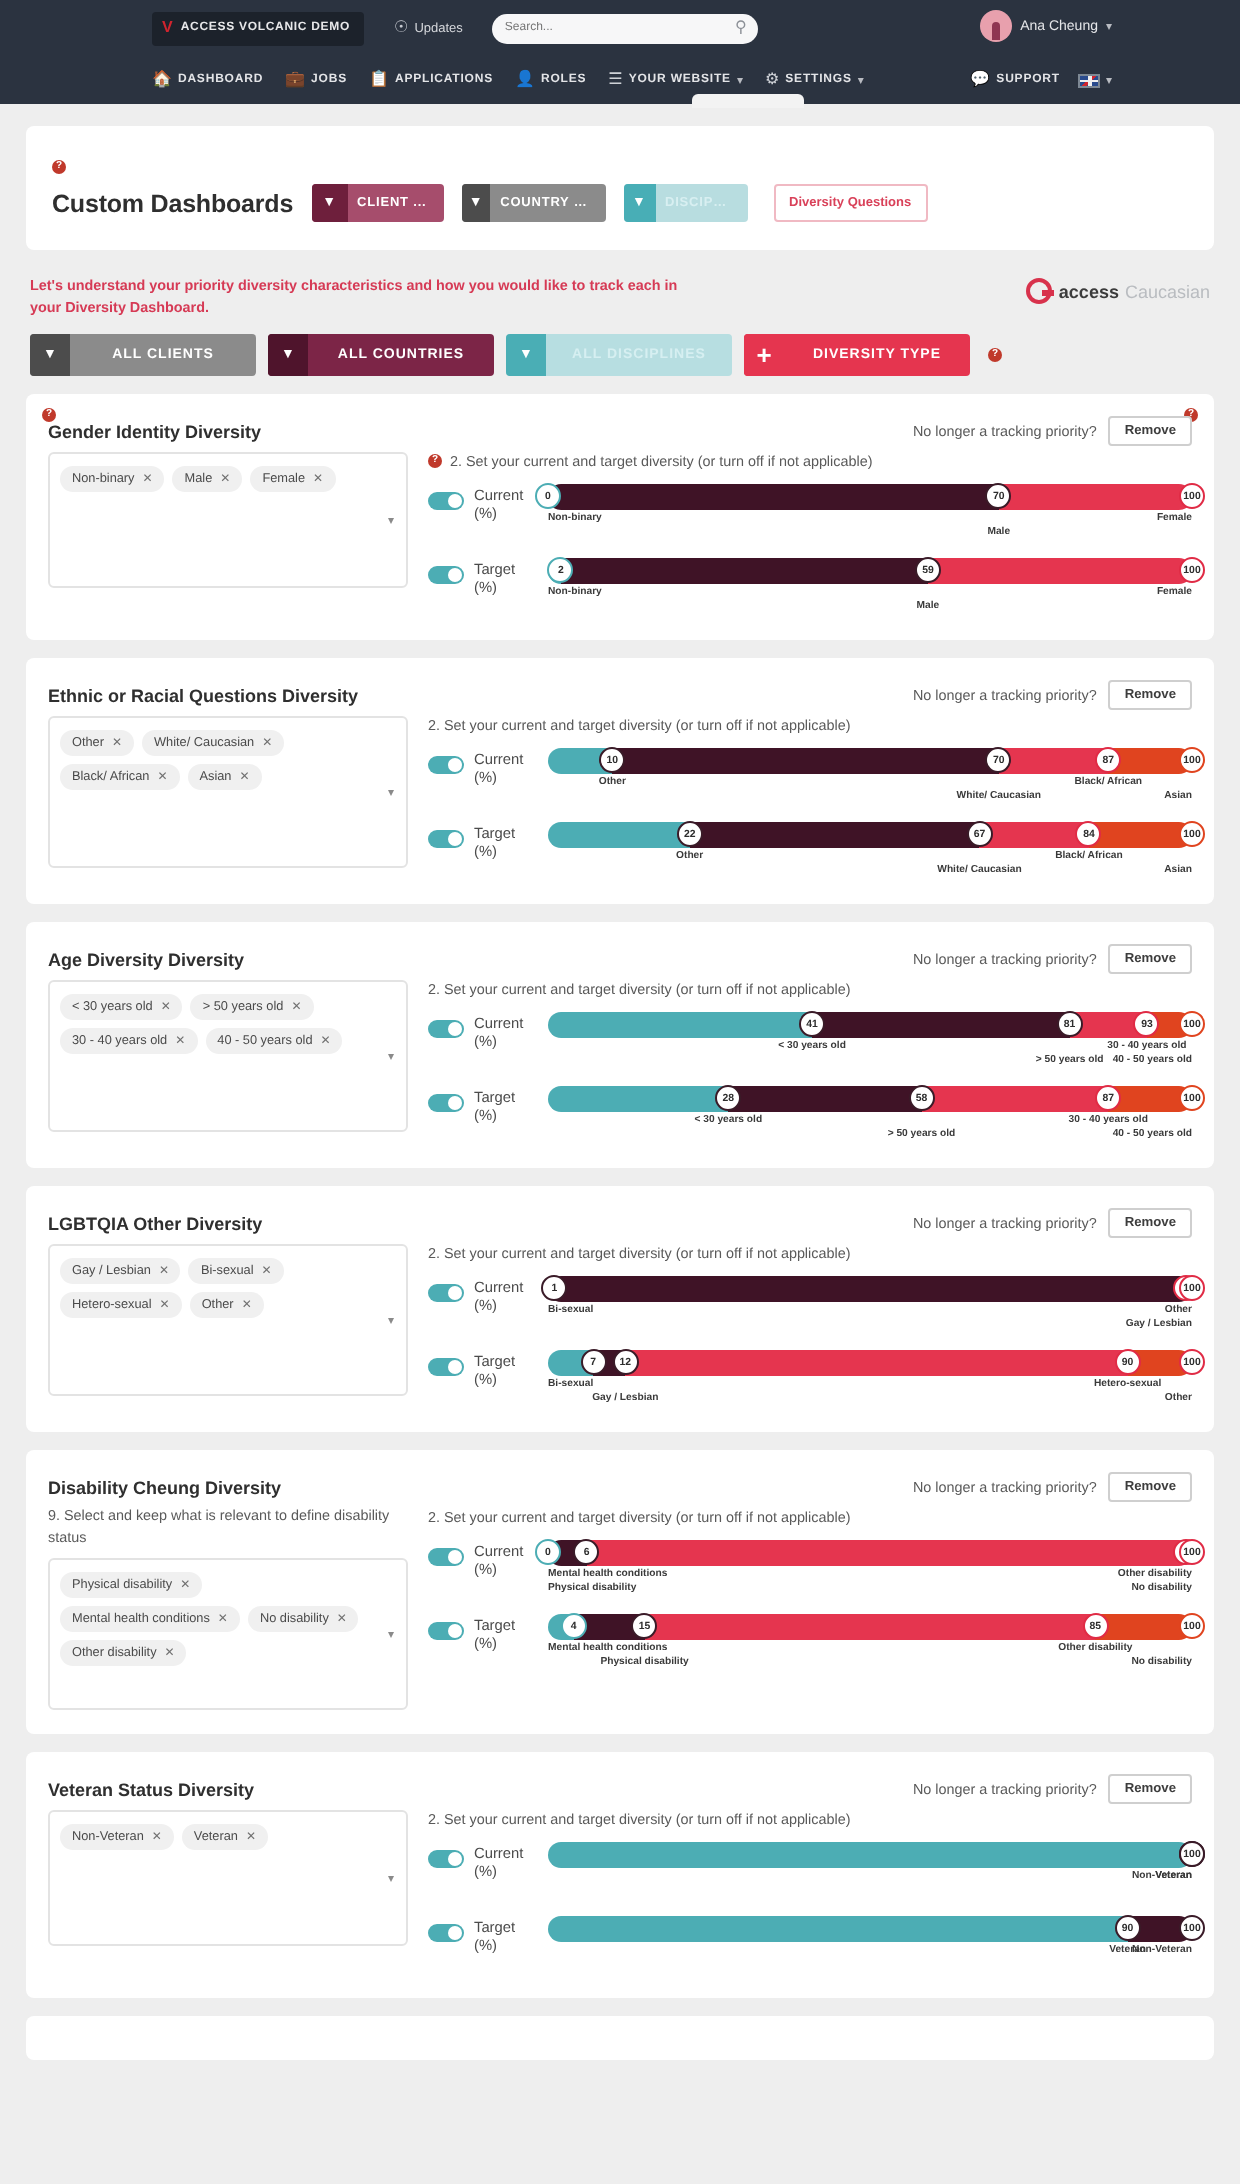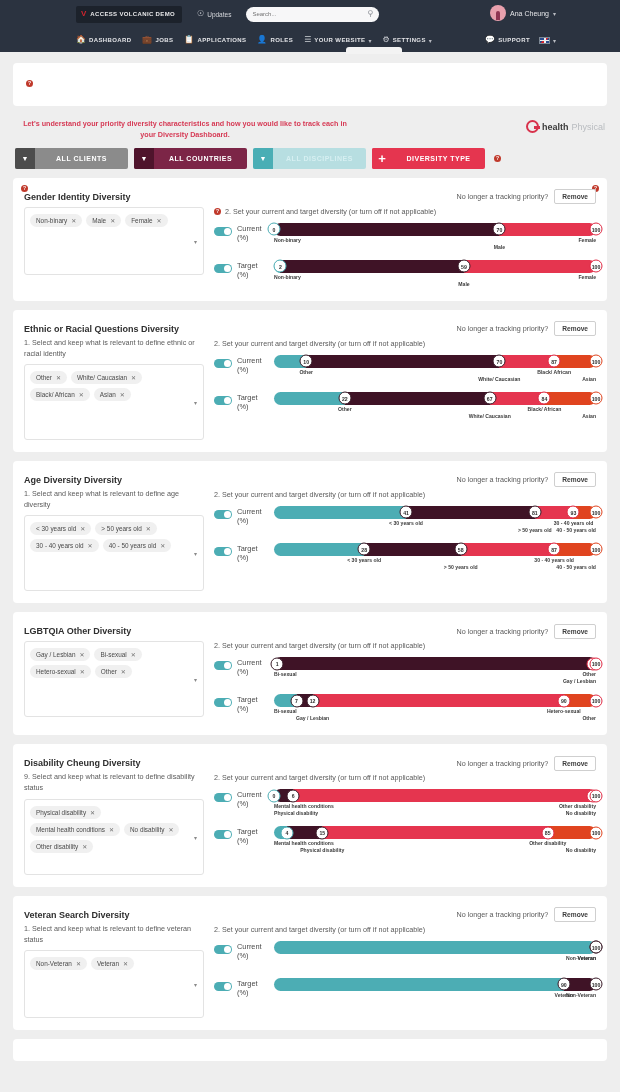--- a/index.html
+++ b/index.html
@@ -241,21 +241,20 @@
     display: flex;
     align-items: flex-start;
     justify-content: space-between;
   }
   .intro-text {
     color: #d63a55;
     font-size: 7.2px;
     font-weight: bold;
     line-height: 1.5;
     max-width: 340px;
-    text-align: center;
   }
   .access-logo {
     display: flex;
     align-items: center;
     gap: 3px;
     padding-top: 1px;
   }
   .access-ring {
     width: 13px; height: 13px;
     border: 2px solid #d8324c;
@@ -560,29 +559,49 @@
     <div class="settings-active"></div>
   </div>
 </div>
 
 <div class="page">
 
   <div class="header-card">
     <div class="hc-top">
       <span class="info-dot">?</span>
     </div>
+    <div class="hc-row">
+      <div class="hc-title">Custom Dashboards</div>
+
+      <div class="pill pill-maroon w-client">
+        <span class="pill-arrow">▼</span>
+        <span class="pill-lbl">CLIENT ...</span>
+      </div>
+
+      <div class="pill pill-grey w-country">
+        <span class="pill-arrow">▼</span>
+        <span class="pill-lbl">COUNTRY VIEW</span>
+      </div>
+
+      <div class="pill pill-teal w-disc">
+        <span class="pill-arrow">▼</span>
+        <span class="pill-lbl">DISCIPLI...</span>
+      </div>
+
+      <button class="diversity-questions">Diversity Questions</button>
+    </div>
   </div>
 
   <div class="intro">
     <div class="intro-row">
       <div class="intro-text">Let's understand your priority diversity characteristics and how you would like to track each in your Diversity Dashboard.</div>
       <div class="access-logo">
         <span class="access-ring"></span>
-        <span class="access-word">health</span>
-        <span class="diversely-word">Physical</span>
+        <span class="access-word">access</span>
+        <span class="diversely-word">Caucasian</span>
       </div>
     </div>
 
     <div class="filter-row">
       <div class="filter-pill fp-grey">
         <span class="fp-arrow">▼</span>
         <span class="fp-lbl">ALL CLIENTS</span>
       </div>
       <div class="filter-pill fp-maroon">
         <span class="fp-arrow">▼</span>
@@ -672,21 +691,20 @@
                   <div class="tick" style="right: 0%; text-align: right; top: 0px;">Female</div>
                 </div>
               </div>
             </div>
           </div>
         </div>
       </div>
       <div class="card">
         <div class="col-left">
           <div class="card-title">Ethnic or Racial Questions Diversity</div>
-          <div class="step-text">1. Select and keep what is relevant to define ethnic or racial identity</div>
           <div class="tagbox h-tall">
             <div class="tags">
               <span class="tag">
                 <span>Other</span>
                 <span class="x">✕</span>
               </span>
               <span class="tag">
                 <span>White/ Caucasian</span>
                 <span class="x">✕</span>
               </span>
@@ -753,21 +771,20 @@
                   <div class="tick" style="right: 0%; text-align: right; top: 7px;">Asian</div>
                 </div>
               </div>
             </div>
           </div>
         </div>
       </div>
       <div class="card">
         <div class="col-left">
           <div class="card-title">Age Diversity Diversity</div>
-          <div class="step-text">1. Select and keep what is relevant to define age diversity</div>
           <div class="tagbox h-tall">
             <div class="tags">
               <span class="tag">
                 <span>&lt; 30 years old</span>
                 <span class="x">✕</span>
               </span>
               <span class="tag">
                 <span>&gt; 50 years old</span>
                 <span class="x">✕</span>
               </span>
@@ -992,22 +1009,21 @@
                   <div class="tick" style="left: 85%; transform: translateX(-50%); top: 0px;">Other disability</div>
                   <div class="tick" style="right: 0%; text-align: right; top: 7px;">No disability</div>
                 </div>
               </div>
             </div>
           </div>
         </div>
       </div>
       <div class="card">
         <div class="col-left">
-          <div class="card-title">Veteran Search Diversity</div>
-          <div class="step-text">1. Select and keep what is relevant to define veteran status</div>
+          <div class="card-title">Veteran Status Diversity</div>
           <div class="tagbox">
             <div class="tags">
               <span class="tag">
                 <span>Non-Veteran</span>
                 <span class="x">✕</span>
               </span>
               <span class="tag">
                 <span>Veteran</span>
                 <span class="x">✕</span>
               </span>

